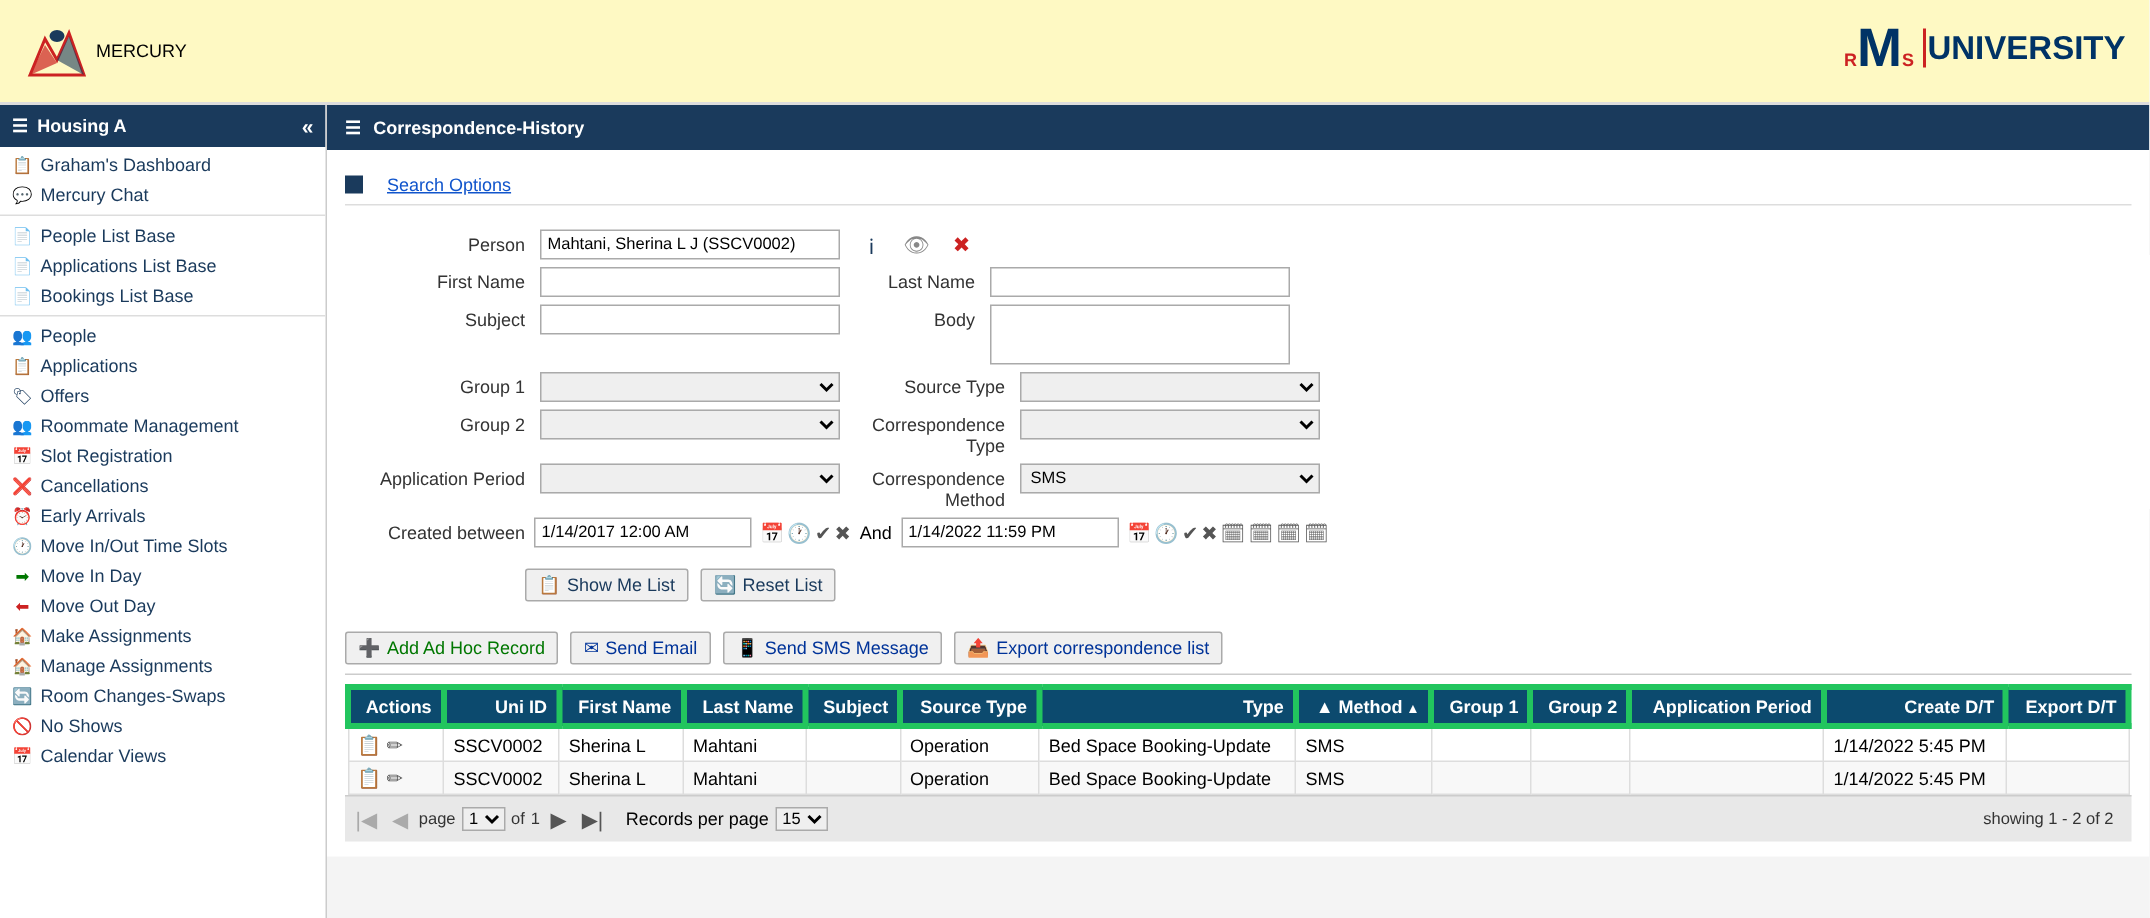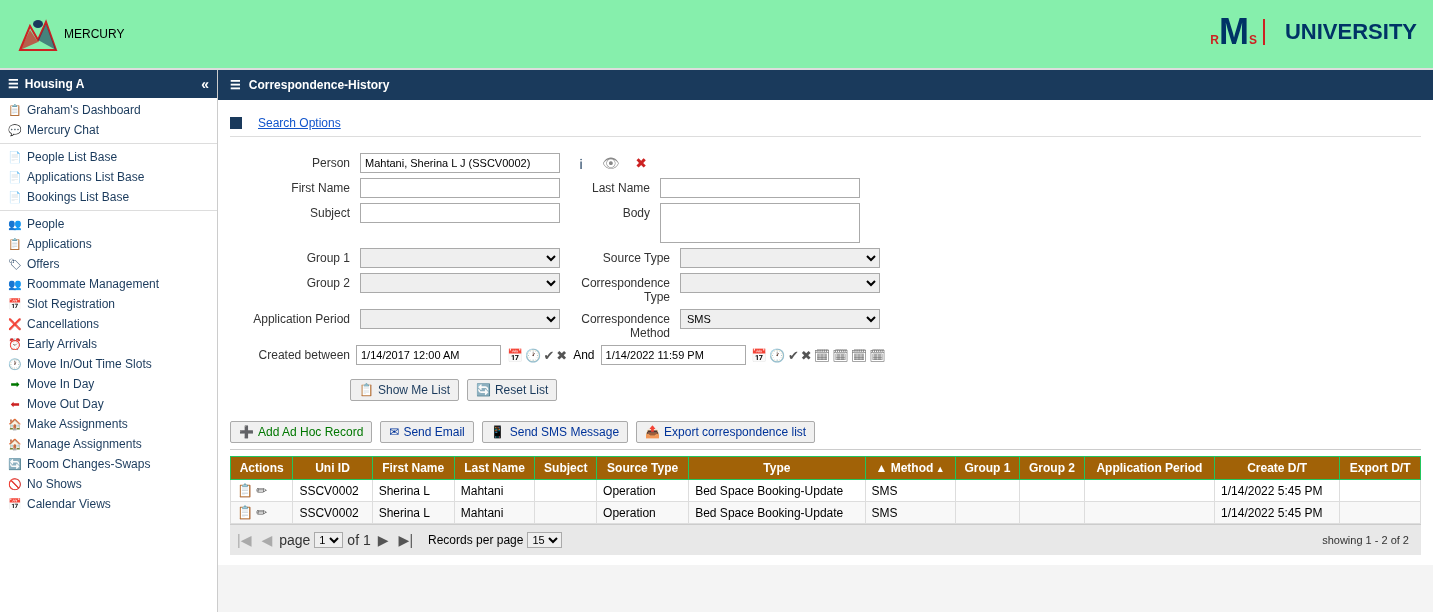--- a/index.html
+++ b/index.html
@@ -1,23 +1,23 @@
 <!DOCTYPE html>
 <html><head>
   <meta charset="utf-8">
   <style>
     * { box-sizing: border-box; margin: 0; padding: 0; font-family: Arial, sans-serif; font-size: 12px; }
     body { background: #f0f0f0; width: 1433px; min-height: 612px; }
 
     
-    .header { background: #86efac; display: flex; align-items: center; justify-content: space-between; padding: 8px 16px; border-bottom: 2px solid #ddd; height: 70px; }
+    .header { background: #fef9c3; display: flex; align-items: center; justify-content: space-between; padding: 8px 16px; border-bottom: 2px solid #ddd; height: 70px; }
     .logo-rms { display: flex; align-items: center; gap: 6px; }
     .logo-rms .rms-text { font-size: 36px; font-weight: bold; color: #003366; }
     .logo-rms .rms-text span { color: #cc2222; }
-    .logo-rms .univ-text { font-size: 22px; font-weight: bold; color: #003366; border-left: 2px solid #cc2222; padding-left: 20px; }
+    .logo-rms .univ-text { font-size: 22px; font-weight: bold; color: #003366; border-left: 2px solid #cc2222; padding-left: 1px; }
     .header-user { font-size: 12px; color: #333; }
     .header-user a { color: #1155cc; text-decoration: none; }
     .header-user select { font-size: 11px; border: 1px solid #aaa; background: #fffbe6; }
 
     
     .main-layout { display: flex; height: calc(612px - 70px); }
 
     
     .sidebar { width: 218px; background: #fff; border-right: 1px solid #ccc; overflow-y: auto; flex-shrink: 0; }
     .sidebar-header { background: #1a3a5c; color: #fff; display: flex; align-items: center; justify-content: space-between; padding: 6px 8px; font-size: 13px; font-weight: bold; }
@@ -63,33 +63,33 @@
     
     .action-btn { display: inline-flex; align-items: center; gap: 4px; padding: 3px 8px; border: 1px solid #aaa; background: #f0f0f0; cursor: pointer; font-size: 11px; color: #1a3a5c; border-radius: 2px; }
     .action-btn-green { color: #007700; }
     .action-btn-blue { color: #003399; }
 
     
     .toolbar { display: flex; gap: 8px; align-items: center; padding: 6px 0; border-bottom: 1px solid #ccc; margin-bottom: 6px; }
 
     
     .data-table { width: 100%; border-collapse: collapse; font-size: 11px; }
-    .data-table th { background: #a16207; color: #fff; padding: 4px 6px; text-align: center; white-space: nowrap; border: 1px solid #22c55e; cursor: pointer; }
+    .data-table th { background: #0c4a6e; color: #fff; padding: 4px 6px; text-align: right; white-space: nowrap; border: 4px solid #22c55e; cursor: pointer; }
     .data-table th.sortable::after { content: ' ▲'; font-size: 9px; }
     .data-table td { padding: 3px 6px; border: 1px solid #ddd; vertical-align: middle; }
     .data-table tr:nth-child(even) td { background: #f8f8f8; }
     .data-table tr:nth-child(odd) td { background: #fff; }
     .td-action { display: flex; gap: 3px; }
     .row-icon { font-size: 13px; cursor: pointer; color: #555; }
 
     
     .pagination { display: flex; align-items: center; gap: 4px; padding: 6px 4px; background: #e8e8e8; border-top: 1px solid #ccc; }
     .page-nav { font-size: 14px; cursor: pointer; color: #555; padding: 1px 3px; }
     .page-nav.disabled { color: #aaa; }
-    .page-info { font-size: 14px; color: #333; }
+    .page-info { font-size: 11px; color: #333; }
     .page-select { border: 1px solid #aaa; font-size: 11px; }
     .records-select { border: 1px solid #aaa; font-size: 11px; }
     .showing-text { margin-left: auto; font-size: 11px; color: #333; padding-right: 8px; }
 
     
     .mercury-logo { display: flex; align-items: center; gap: 4px; }
     .mercury-eagle { width: 44px; height: 44px; }
   </style>
 </head>
 <body>

